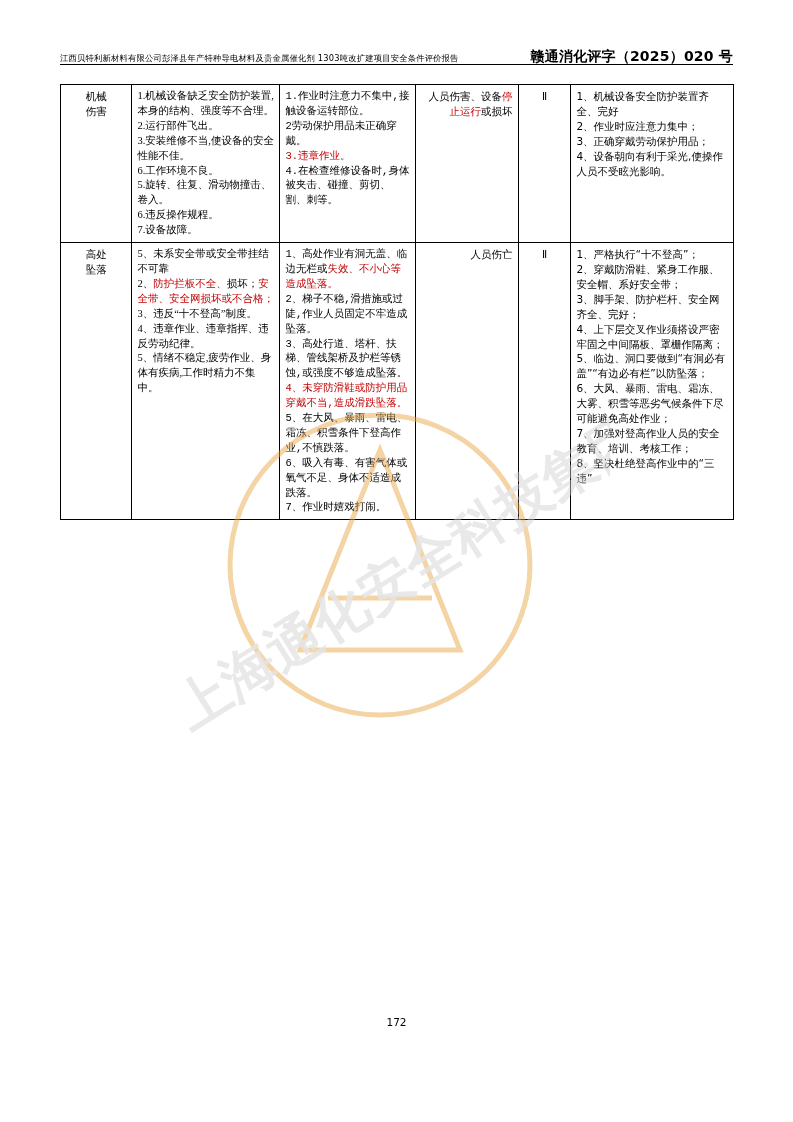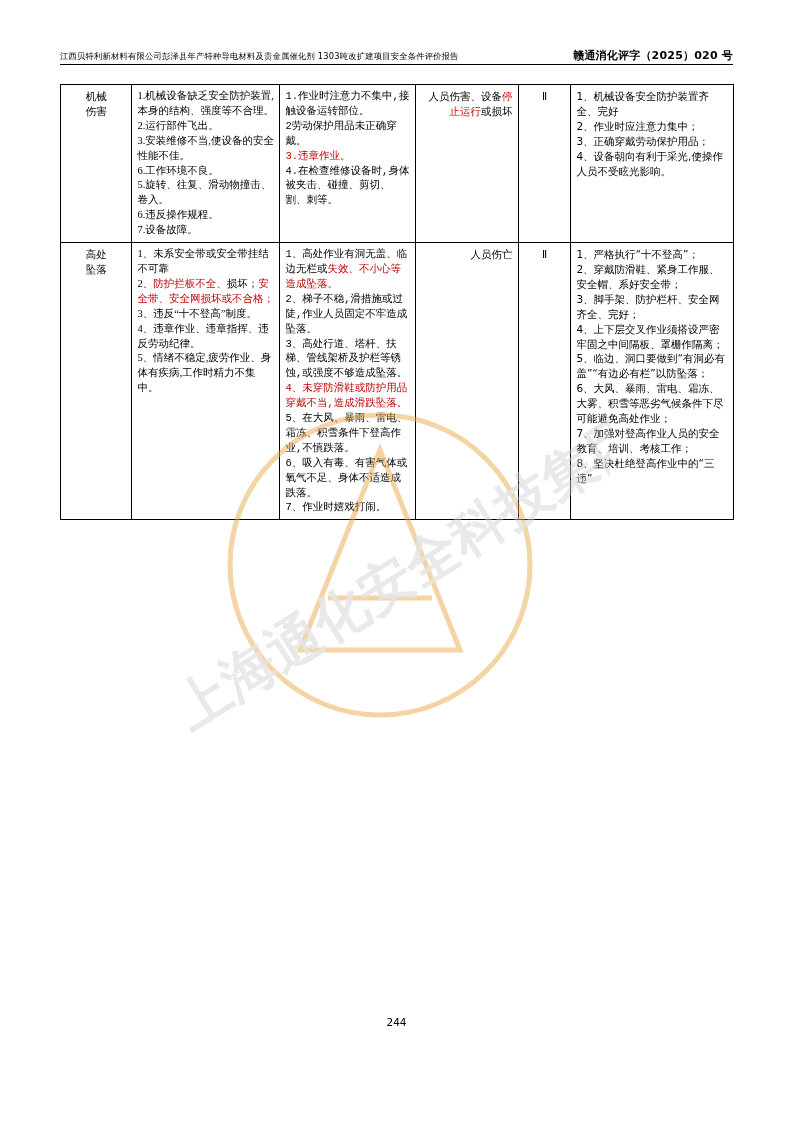--- a/index.html
+++ b/index.html
@@ -32,21 +32,21 @@
     justify-content: space-between;
     align-items: baseline;
     font-size: 8.5px;
     letter-spacing: 0.2px;
     white-space: nowrap;
   }
   .header-left {
     font-size: 8.3px;
   }
   .header-right {
-    font-size: 11px;
+    font-size: 14px;
     font-weight: bold;
   }
   .header-rule {
     position: absolute;
     top: 64px;
     left: 60px;
     right: 60px;
     border-bottom: 1px solid #000;
     height: 0;
   }
@@ -173,21 +173,21 @@
             <p class="cell-p">1、机械设备安全防护装置齐全、完好</p>
             <p class="cell-p">2、作业时应注意力集中；</p>
             <p class="cell-p">3、正确穿戴劳动保护用品；</p>
             <p class="cell-p">4、设备朝向有利于采光,使操作人员不受眩光影响。</p>
           </td>
         </tr>
 
         <tr>
           <td class="col-name">高处<br>坠落</td>
           <td class="col-cause">
-            <p class="cell-p">1、未系安全带或安全带挂结不可靠</p>
+            <p class="cell-p">5、未系安全带或安全带挂结不可靠</p>
             <p class="cell-p">2、<span class="red">防护拦板不全、</span>损坏；<span class="red">安全带、安全网损坏或不合格；</span></p>
             <p class="cell-p">3、违反“十不登高”制度。</p>
             <p class="cell-p">4、违章作业、违章指挥、违反劳动纪律。</p>
             <p class="cell-p">5、情绪不稳定,疲劳作业、身体有疾病,工作时精力不集中。</p>
           </td>
           <td class="col-detail">
             <p class="cell-p">1、高处作业有洞无盖、临边无栏或<span class="red">失效、不小心等造成坠落。</span></p>
             <p class="cell-p">2、梯子不稳,滑措施或过陡,作业人员固定不牢造成坠落。</p>
             <p class="cell-p">3、高处行道、塔杆、扶梯、管线架桥及护栏等锈蚀,或强度不够造成坠落。</p>
             <p class="cell-p red">4、未穿防滑鞋或防护用品穿戴不当,造成滑跌坠落。</p>
@@ -205,14 +205,14 @@
             <p class="cell-p">5、临边、洞口要做到“有洞必有盖”“有边必有栏”以防坠落；</p>
             <p class="cell-p">6、大风、暴雨、雷电、霜冻、大雾、积雪等恶劣气候条件下尽可能避免高处作业；</p>
             <p class="cell-p">7、加强对登高作业人员的安全教育、培训、考核工作；</p>
             <p class="cell-p">8、坚决杜绝登高作业中的“三违”</p>
           </td>
         </tr>
       </tbody>
     </table>
   </div>
 
-  <div class="page-number">244</div>
+  <div class="page-number">172</div>
 </div>
 
 </body></html>

